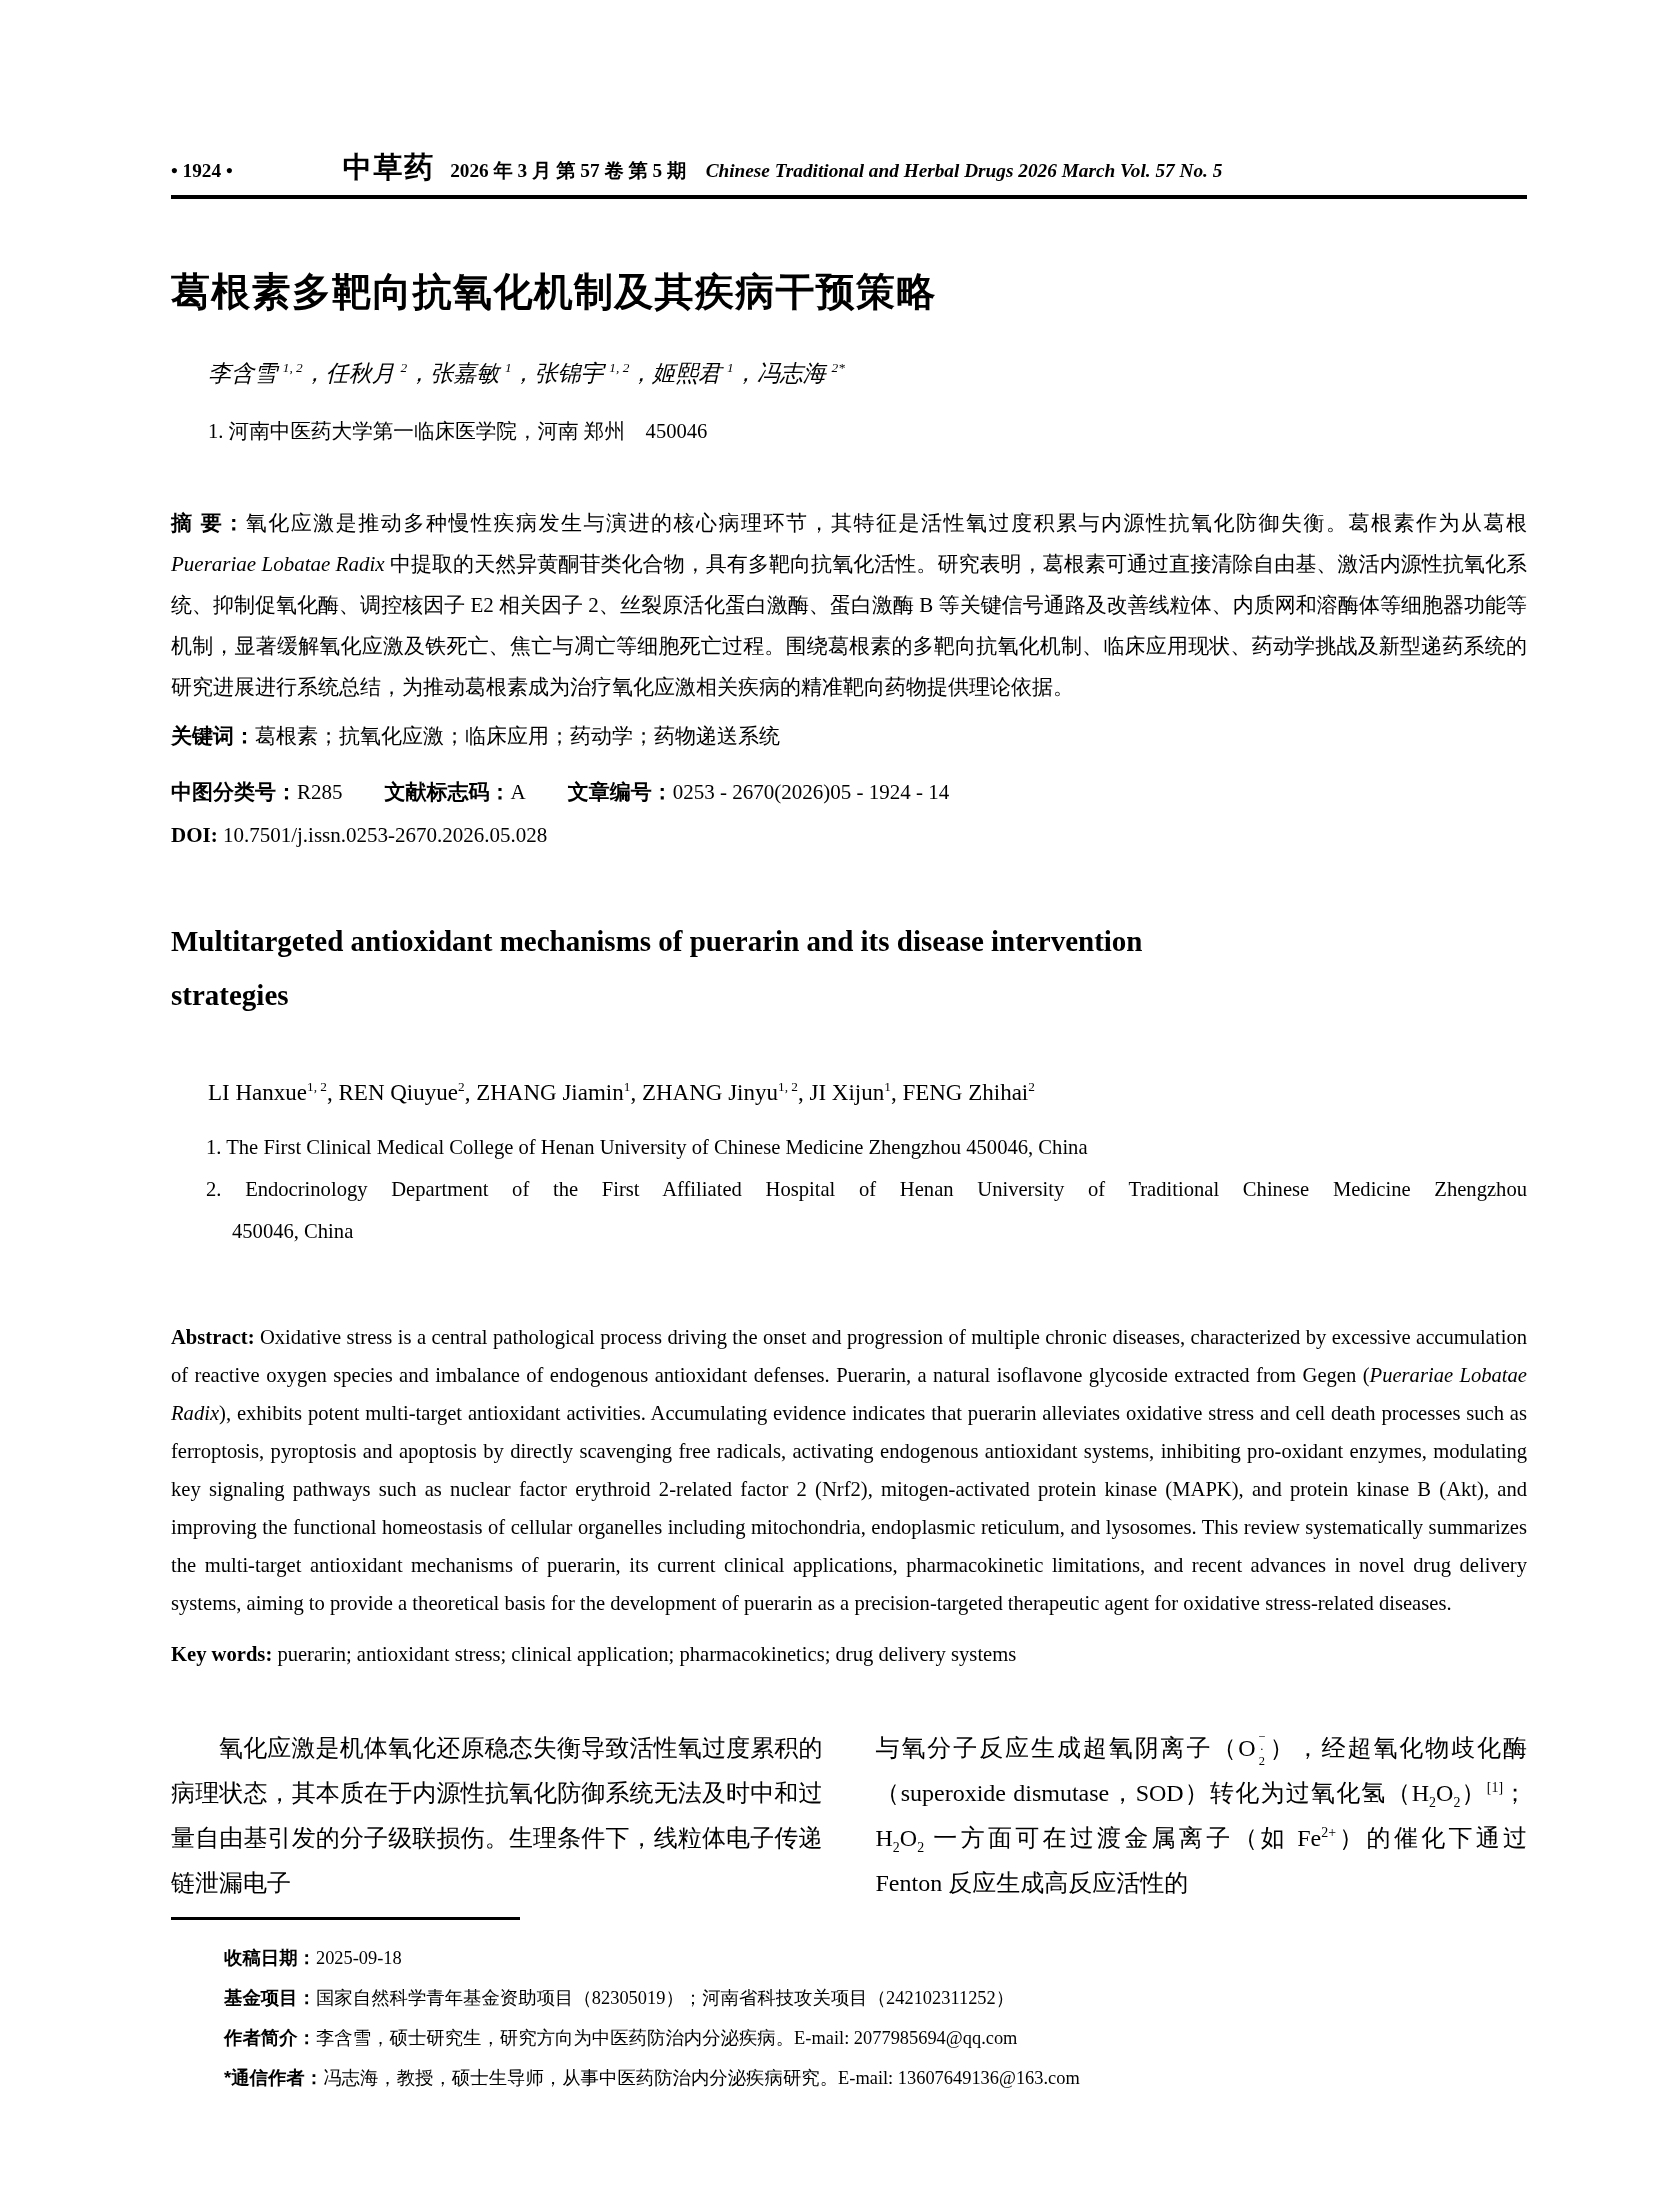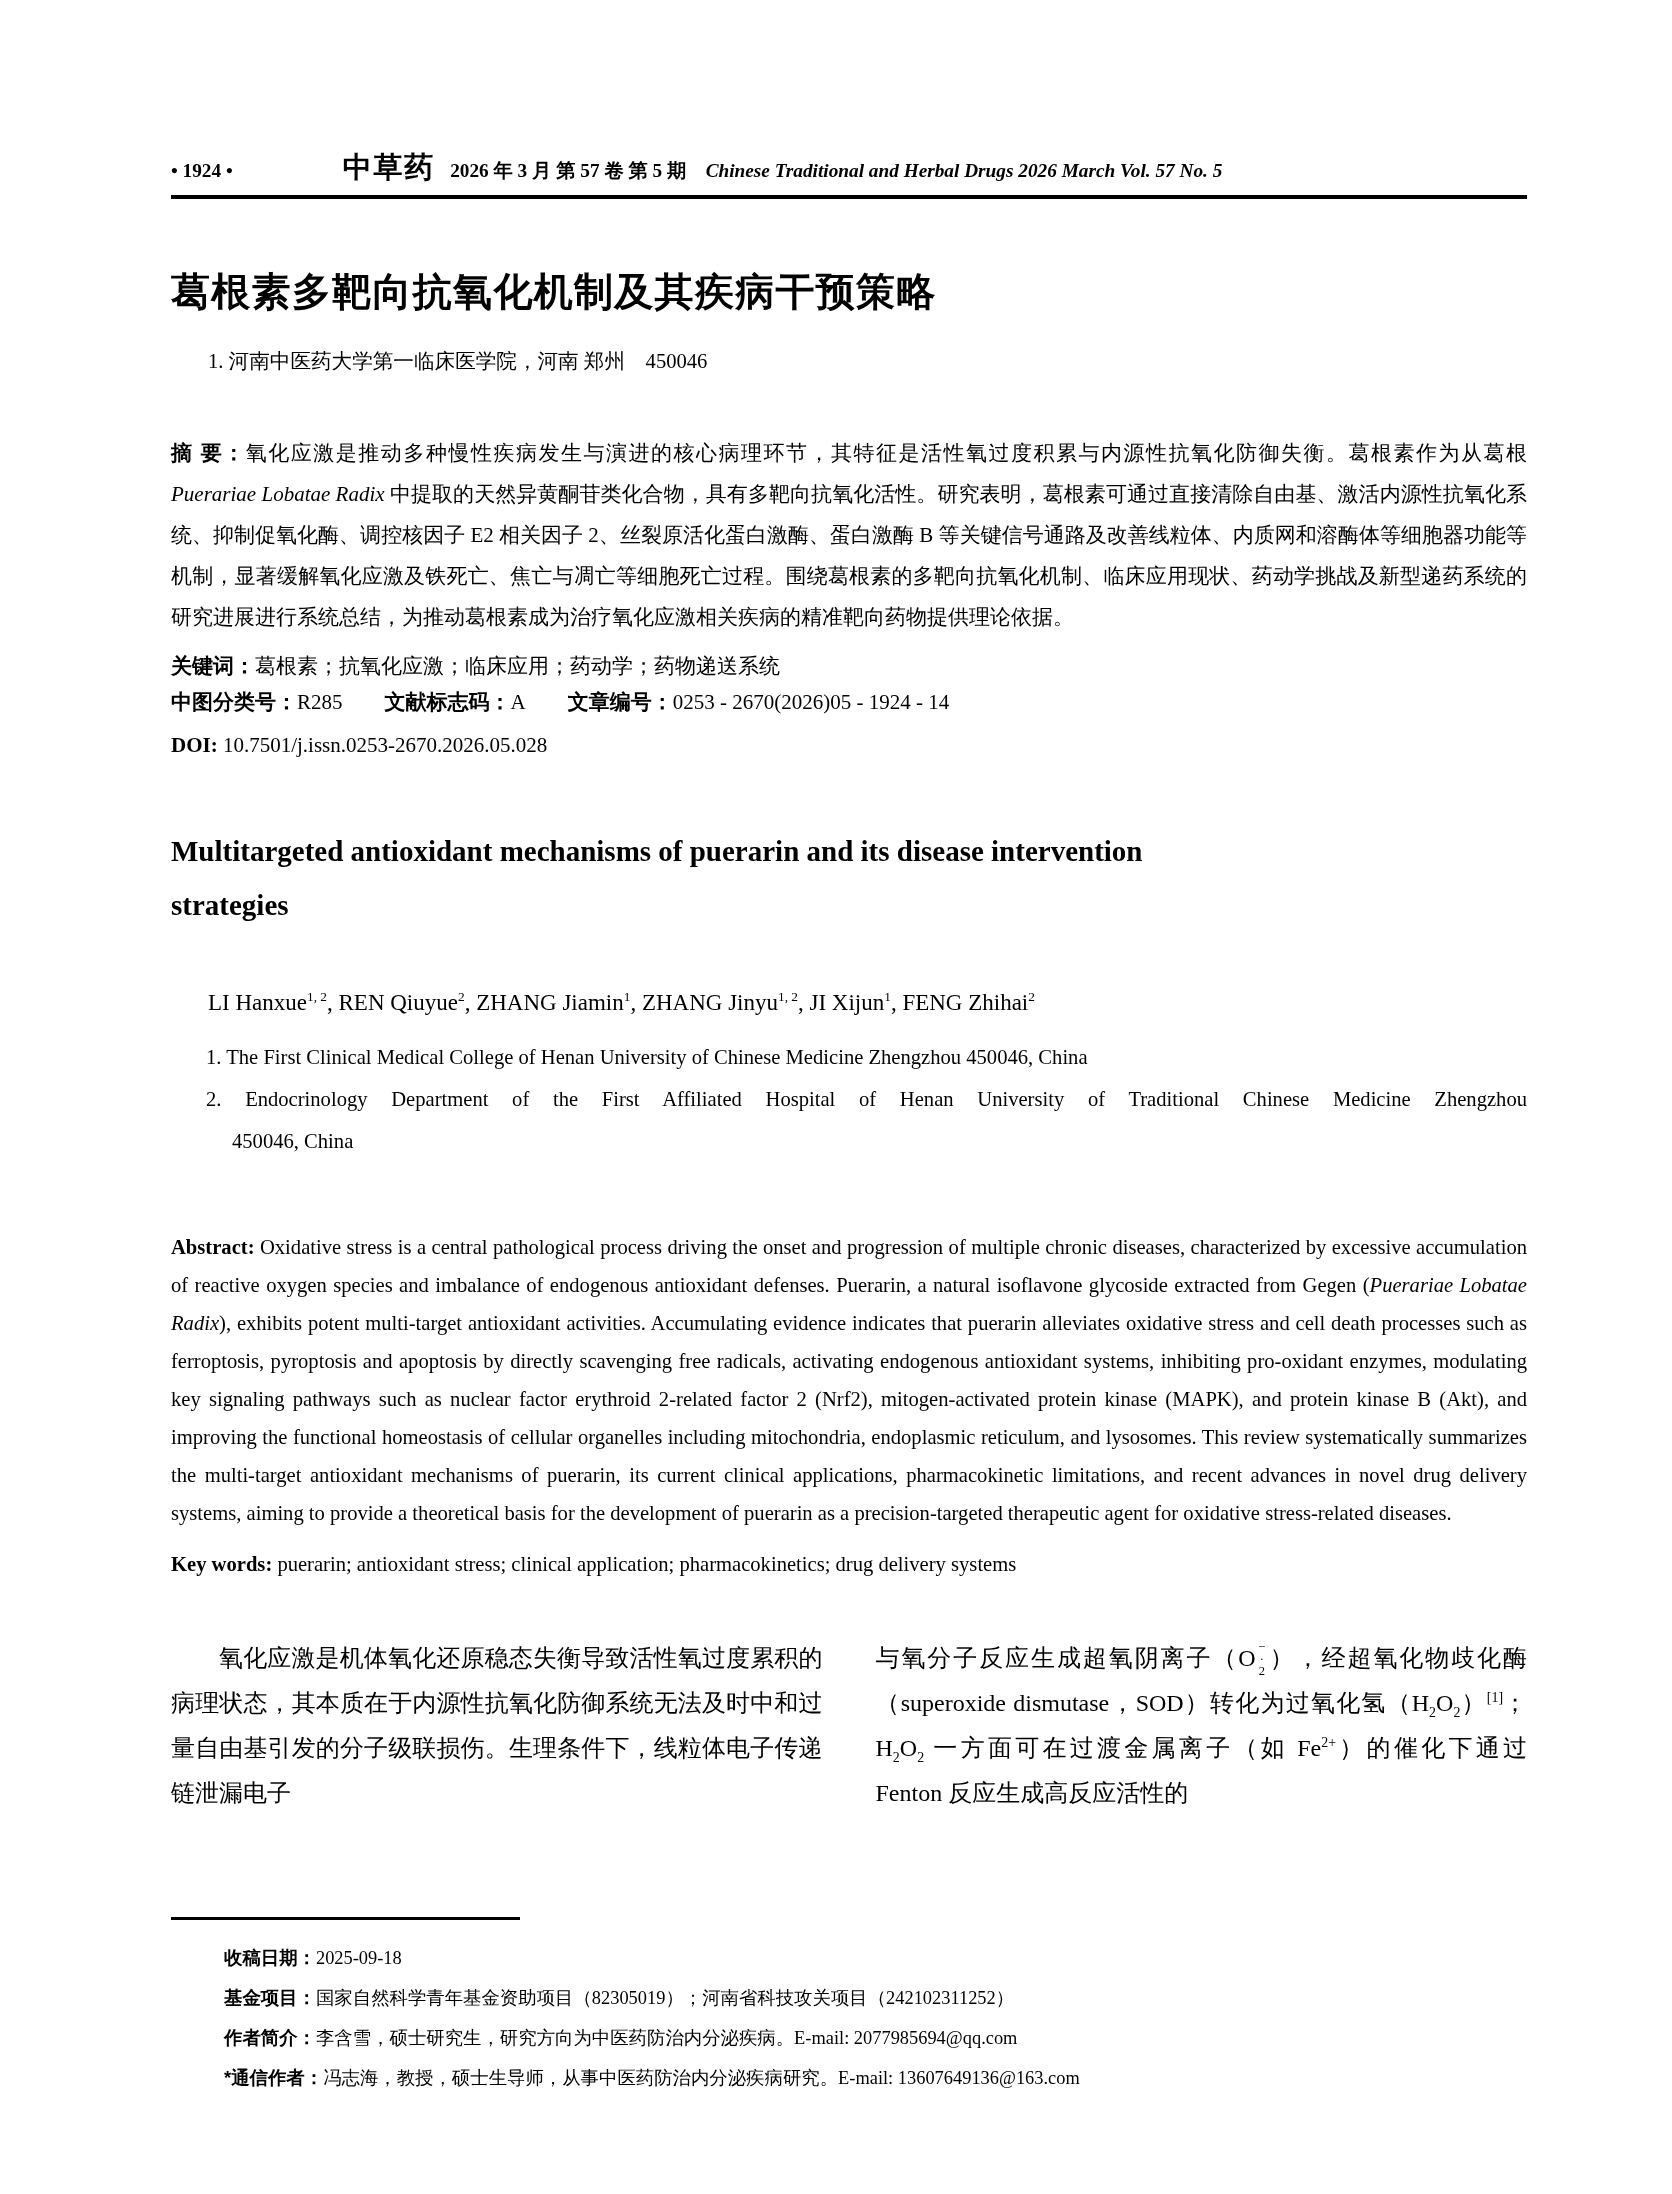--- a/index.html
+++ b/index.html
@@ -24,21 +24,21 @@
     margin-top:66px; font-size:39px; font-weight:bold;
     font-family:"Liberation Sans","DejaVu Sans",sans-serif; letter-spacing:1.3px;
   }
   .authors-cn { margin-top:39px; padding-left:37px; font-size:23px; font-style:italic; }
   .affils-cn { margin-top:20px; padding-left:37px; font-size:20.6px; }
   .affil-cn { margin-top:0; line-height:44px; }
 
   .abstract-cn { margin-top:49px; font-size:21px; line-height:41px; text-align:justify; }
   .cn-label { font-weight:bold; font-family:"Liberation Sans","DejaVu Sans",sans-serif; font-style:normal; }
   .kw-line { margin-top:9.7px; font-size:21px; line-height:35px; }
-  .clc-line { margin-top:0; font-size:21px; line-height:35px; }
+  .clc-line { margin-top:20px; font-size:21px; line-height:35px; }
   .clc-pair { margin-right:42px; }
   .doi-line { margin-top:8px; font-size:21px; line-height:35px; }
 
   
   .title-en { margin-top:61px; font-size:29px; font-weight:bold; line-height:54px; }
   .authors-en { margin-top:58px; padding-left:37px; font-size:23px; }
   .affils-en { margin-top:20px; font-size:20.6px; }
   .affil-en { padding-left:61px; text-indent:-26px; line-height:42px; text-align:justify; margin-top:0; }
   .affil-en.stretch { text-align-last:justify; }
   .affil-en-cont { padding-left:61px; line-height:42px; }
@@ -81,20 +81,21 @@
 
     <div class="header">
       <span class="pagenum">• 1924 •</span>
       <span class="logo">中草药</span>
       <span class="issue-cn">2026 年 3 月  第 57 卷  第 5 期</span>
       <span class="issue-en">Chinese Traditional and Herbal Drugs 2026 March Vol. 57 No. 5</span>
     </div>
     <div class="header-rule"></div>
 
     <div class="title-cn">葛根素多靶向抗氧化机制及其疾病干预策略</div>
+    <div class="authors-cn"><span>李含雪 </span><sup>1, 2</sup><span>，任秋月 </span><sup>2</sup><span>，张嘉敏 </span><sup>1</sup><span>，张锦宇 </span><sup>1, 2</sup><span>，姬熙君 </span><sup>1</sup><span>，冯志海 </span><sup>2*</sup></div>
     <div class="affils-cn">
       <div class="affil-cn">1. 河南中医药大学第一临床医学院，河南 郑州　450046</div>
     </div>
 
     <div class="abstract-cn"><span class="cn-label">摘  要：</span><span><span>氧化应激是推动多种慢性疾病发生与演进的核心病理环节，其特征是活性氧过度积累与内源性抗氧化防御失衡。葛根素作为从葛根 </span><span class="run-i">Puerariae Lobatae Radix</span><span> 中提取的天然异黄酮苷类化合物，具有多靶向抗氧化活性。研究表明，葛根素可通过直接清除自由基、激活内源性抗氧化系统、抑制促氧化酶、调控核因子 E2 相关因子 2、丝裂原活化蛋白激酶、蛋白激酶 B 等关键信号通路及改善线粒体、内质网和溶酶体等细胞器功能等机制，显著缓解氧化应激及铁死亡、焦亡与凋亡等细胞死亡过程。围绕葛根素的多靶向抗氧化机制、临床应用现状、药动学挑战及新型递药系统的研究进展进行系统总结，为推动葛根素成为治疗氧化应激相关疾病的精准靶向药物提供理论依据。</span></span></div>
 
     <div class="kw-line"><span class="cn-label">关键词：</span><span>葛根素；抗氧化应激；临床应用；药动学；药物递送系统</span></div>
 
     <div class="clc-line"><span class="clc-pair"><span class="cn-label">中图分类号：</span><span>R285</span></span><span class="clc-pair"><span class="cn-label">文献标志码：</span><span>A</span></span><span><span class="cn-label">文章编号：</span><span>0253 - 2670(2026)05 - 1924 - 14</span></span></div>
 

